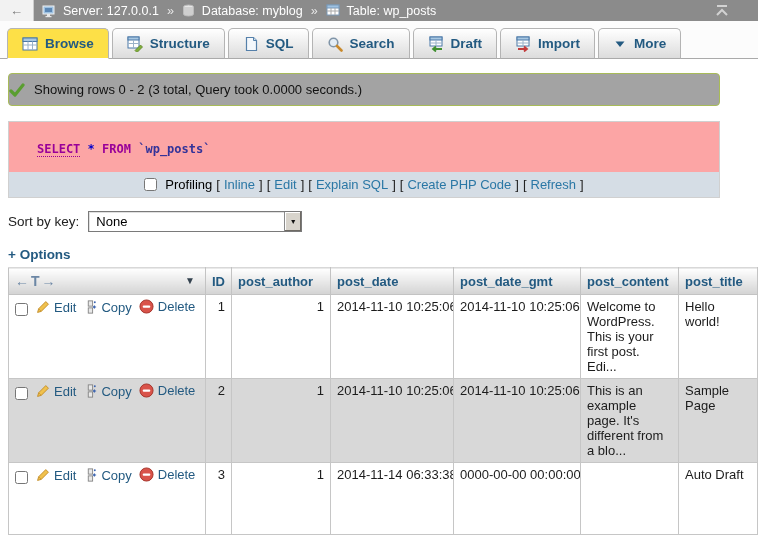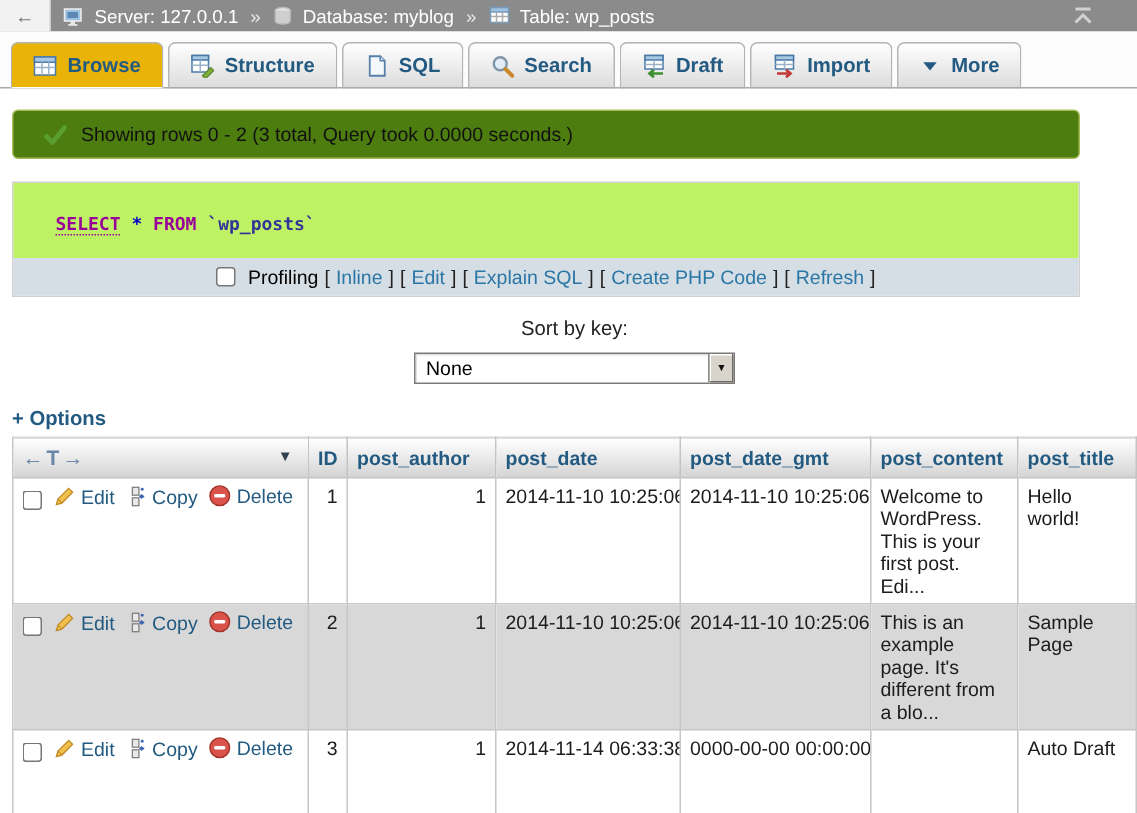--- a/index.html
+++ b/index.html
@@ -12,30 +12,30 @@
   .crumbs { display:flex; align-items:center; gap:5px; margin-left:8px; white-space:nowrap; }
   .crumbs .sep { margin:0 3px; color:#e8e8e8; }
   .crumb-ic { display:inline-flex; margin-right:2px; }
   .collapse-btn { margin-left:auto; margin-right:28px; display:flex; }
 
   
   .tabbar { height:38px; border-bottom:1px solid #aaa; background:#fcfcfc; display:flex; align-items:flex-end; padding-left:7px; }
   .tab { display:flex; align-items:center; gap:7px; height:31px; padding:0 14px; margin-right:3px; margin-bottom:-1px;
          border:1px solid #b4b4b4; border-bottom:1px solid #aaa; border-radius:5px 5px 0 0;
          background:linear-gradient(#ffffff, #dcdcdc); color:#235a81; font-weight:bold; font-size:13.5px; cursor:pointer; }
-  .tab.active { background:#eab308; border-bottom:1px solid #fff; }
+  .tab.active { background:#fde047; border-bottom:1px solid #fff; }
   .tab .t-ic { display:inline-flex; }
 
   
-  .message { margin:14px 0 0 8px; width:712px; background:#4d7c0f; border:1px solid #a8bb58; border-radius:4px;
-             padding:8px 20px; display:flex; align-items:center; gap:9px; font-size:13px; color:#111; }
+  .message { margin:14px 0 0 8px; width:712px; background:#a3a3a3; border:1px solid #a8bb58; border-radius:4px;
+             padding:8px 0; display:flex; align-items:center; gap:9px; font-size:13px; color:#111; }
 
   
   .query-panel { margin:15px 0 0 8px; width:712px; border:1px solid #d0d0d0; }
-  .sql-area { background:#bef264; padding:20px 10px 16px 28px; font-family:"DejaVu Sans Mono", monospace; font-size:12px; font-weight:bold; }
+  .sql-area { background:#fca5a5; padding:20px 10px 16px 28px; font-family:"DejaVu Sans Mono", monospace; font-size:12px; font-weight:bold; }
   .kw { color:#990099; }
   .kw.dotted { border-bottom:1px dotted #990099; }
   .op { color:#0000cc; }
   .ident { color:#333399; }
   .profiling { background:#d5dde5; padding:5px 8px; text-align:right; font-size:13px; color:#000; display:flex; justify-content:center; align-items:center; gap:4px; }
   .profiling a { color:#2a77a5; text-decoration:none; cursor:pointer; }
   .profiling .br { color:#222; }
   .profiling input { margin-right:4px; }
 
   
@@ -47,21 +47,21 @@
   .fs-btn { width:17px; background:#d8d4cc; border-left:1px solid #8a8a8a; display:flex; align-items:center; justify-content:center;
             font-size:7px; color:#111; box-shadow:inset -1px -1px 0 #6e6a64, inset 1px 1px 0 #fff; }
   .w55 .fs-val { width:32px; }
   .w215 { width:214px; } .w215 .fs-val { flex:1; }
   .filter-input { width:150px; height:24px; border:1px solid #c2c2c2; padding:3px 7px; font-size:13.5px; color:#333;
                   font-family:"Liberation Sans", sans-serif; }
   .filter-input::placeholder { color:#a9a9a9; }
   .rows-bar .gap { width:18px; }
 
   
-  .sort-row { margin:13px 0 0 8px; display:flex; align-items:center; gap:9px; font-size:13.5px; color:#222;flex-direction:column; }
+  .sort-row { margin:13px 0 0 8px; display:flex; align-items:center; gap:9px; font-size:13.5px; color:#222; }
   .options-link { margin:15px 0 5px 8px; font-size:13.5px; color:#235a81; cursor:pointer; width:max-content;font-weight:bold; }
 
   
   table.grid { margin-left:8px; border-collapse:collapse; table-layout:fixed; width:749px; font-size:13px; }
   table.grid th { background:linear-gradient(#ffffff, #d3d3d3); color:#235a81; font-weight:bold; text-align:left;
                   padding:5px 6px; border:1px solid #c3c3c3; border-top:1px solid #d8d8d8; height:26px; white-space:nowrap; overflow:hidden; }
   th.th-actions { position:relative; }
   .nav-arrows { color:#6c87a5; font-size:14px; letter-spacing:2px; cursor:pointer; }
   .th-caret { position:absolute; right:10px; top:7px; color:#33414e; font-size:10px; cursor:pointer; }
   table.grid td { border:1px solid #c6c6c6; padding:4px 6px; vertical-align:top; color:#1c1c1c; overflow:hidden; }

